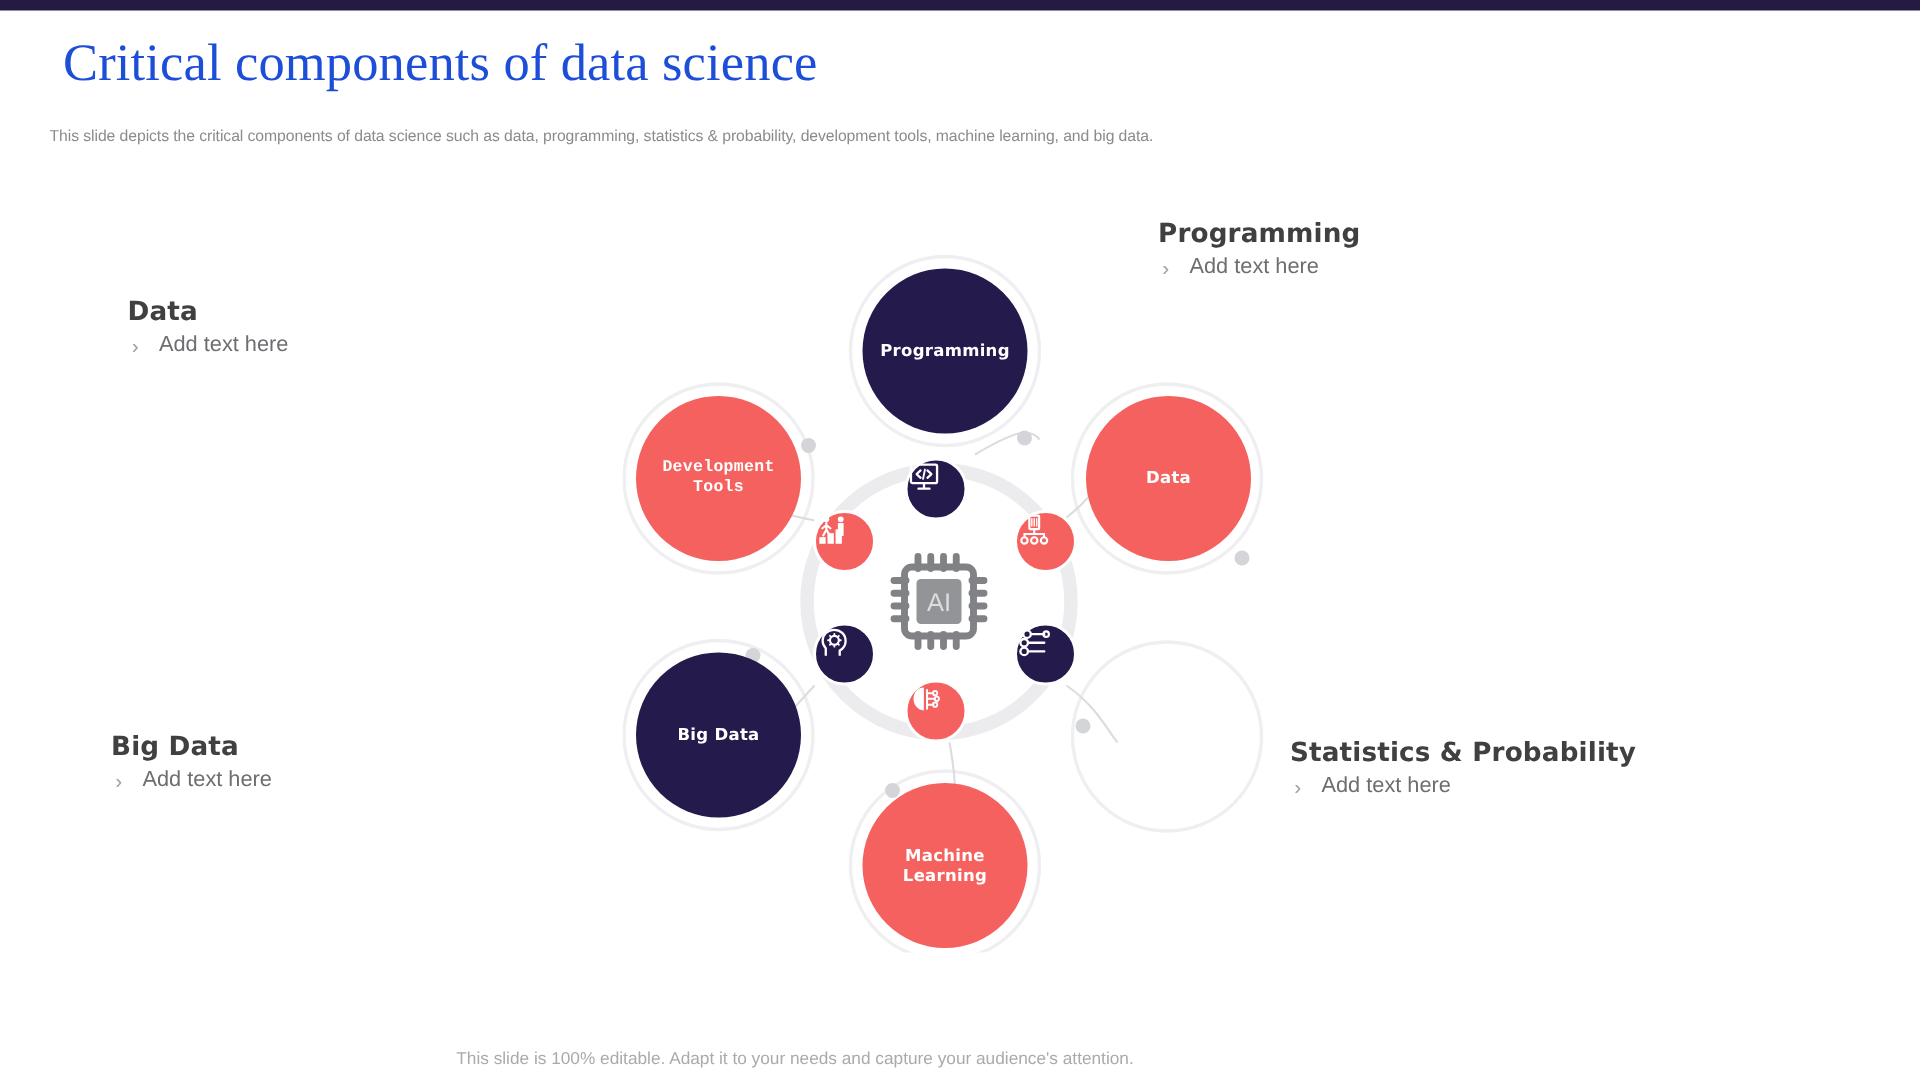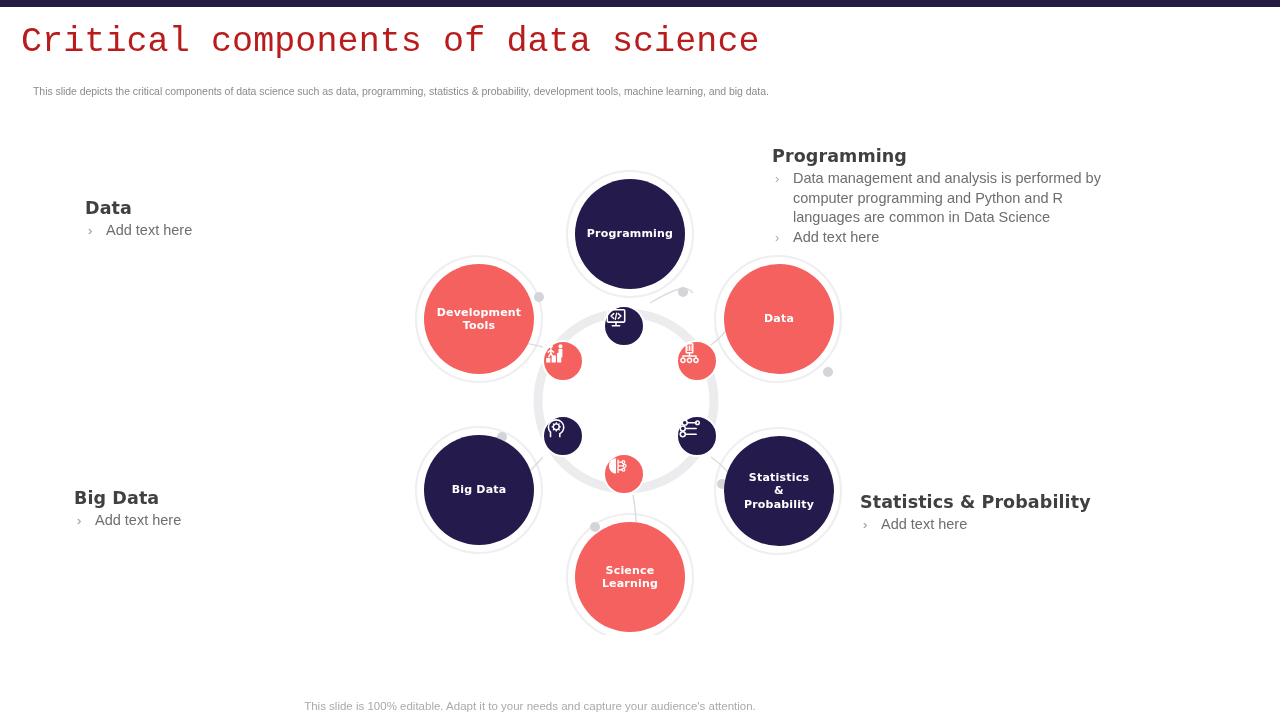--- a/index.html
+++ b/index.html
@@ -21,28 +21,28 @@
     position: absolute;
     left: 0; top: 0;
     width: 1280px;
     height: 7px;
     background: #251a42;
   }
 
   
   #page-title {
     position: absolute;
-    left: 21px;
+    left: 42px;
     top: 22px;
     font-size: 35px;
     font-weight: 400;
     letter-spacing: .1px;
-    color: #b91c1c;
+    color: #1d4ed8;
     white-space: nowrap;
-    font-family: Liberation Mono, monospace;
+    font-family: Liberation Serif, serif;
     font-stretch: normal;
     transform: scaleX(1.0);
     transform-origin: left top;
   }
   #page-subtitle {
     position: absolute;
     left: 33px;
     top: 85px;
     font-size: 10.5px;
     color: #8a8b8d;
@@ -156,21 +156,21 @@
   <div class="block-title">Data</div>
   <ul class="bullets">
     <li><span class="chev">›</span></li>
     <li><span class="chev">›</span><span>Add text here</span></li>
   </ul>
 </div>
 
 <div class="text-block" id="block-prog">
   <div class="block-title">Programming</div>
   <ul class="bullets">
-    <li><span class="chev">›</span><span>Data management and analysis  is performed by computer programming and Python and R languages are common in Data Science</span></li>
+    <li><span class="chev">›</span></li>
     <li><span class="chev">›</span><span>Add text here</span></li>
   </ul>
 </div>
 
 <div class="text-block" id="block-bigdata">
   <div class="block-title">Big Data</div>
   <ul class="bullets">
     <li><span class="chev">›</span></li>
     <li><span class="chev">›</span><span>Add text here</span></li>
   </ul>
@@ -213,36 +213,31 @@
   </svg>
 
   <div class="node navy" style="left:160px; top:14px; width:110px; height:110px;">
     <span>Programming</span>
   </div>
 
   <div class="node red" style="left:309px; top:99px; width:110px; height:110px;">
     <span>Data</span>
   </div>
 
-  <div class="node navy" style="left:309px; top:271px; width:110px; height:110px; white-space:pre-line;">
-    <span>Statistics
-&amp;
-Probability</span>
-  </div>
 
   <div class="node red" style="left:160px; top:357px; width:110px; height:110px; white-space:pre-line;">
-    <span>Science
+    <span>Machine
 Learning</span>
   </div>
 
   <div class="node navy" style="left:9px; top:270px; width:110px; height:110px;">
     <span>Big Data</span>
   </div>
 
-  <div class="node red" style="left:9px; top:99px; width:110px; height:110px; white-space:pre-line;">
+  <div class="node red" style="left:9px; top:99px; width:110px; height:110px; white-space:pre-line;font-family:Liberation Mono, monospace;">
     <span>Development
 Tools</span>
   </div>
 
   <div class="icon-node navy" style="left:188px; top:140px; width:42px; height:42px;">
     <svg width="22" height="22" viewBox="0 0 24 24">
       <rect x="2.5" y="3" width="19" height="13.5" rx="1.2" fill="none" stroke="#fff" stroke-width="1.7"></rect>
       <path d="M9.5 7.2 L6.6 9.9 L9.5 12.6" fill="none" stroke="#fff" stroke-width="1.6" stroke-linecap="round" stroke-linejoin="round"></path>
       <path d="M14.5 7.2 L17.4 9.9 L14.5 12.6" fill="none" stroke="#fff" stroke-width="1.6" stroke-linecap="round" stroke-linejoin="round"></path>
       <path d="M12.7 6.6 L11.3 13.4" stroke="#fff" stroke-width="1.4" stroke-linecap="round"></path>
@@ -294,16 +289,29 @@
       <circle cx="7.2" cy="4.4" r="2" fill="#fff"></circle>
       <path d="M7.2 7 v4.6 M7.2 8.4 L4.4 10.6 M7.2 8.4 L10 10.6 M7.2 11.6 L5 15.6 M7.2 11.6 L9.6 15.6" stroke="#fff" stroke-width="1.5" stroke-linecap="round" fill="none"></path>
       <circle cx="17.2" cy="4.4" r="2" fill="#fff"></circle>
       <rect x="15.2" y="7" width="4" height="9" fill="#fff"></rect>
       <rect x="2.3" y="16.8" width="4.4" height="4.6" fill="#fff"></rect>
       <rect x="8" y="14" width="4.4" height="7.4" fill="#fff"></rect>
       <rect x="13.6" y="11.4" width="4.4" height="10" fill="#fff"></rect>
     </svg>
   </div>
 
+  <div id="center-chip">
+    <svg width="72" height="72" viewBox="0 0 72 72">
+      <g stroke="#808285" stroke-width="4.6" stroke-linecap="round">
+        <path d="M22 6v8 M30.5 6v8 M39 6v8 M47.5 6v8"></path>
+        <path d="M22 58v8 M30.5 58v8 M39 58v8 M47.5 58v8"></path>
+        <path d="M6 22h8 M6 30.5h8 M6 39h8 M6 47.5h8"></path>
+        <path d="M58 22h8 M58 30.5h8 M58 39h8 M58 47.5h8"></path>
+      </g>
+      <rect x="13" y="13" width="46" height="46" rx="5" fill="none" stroke="#808285" stroke-width="4.6"></rect>
+      <rect x="21" y="21" width="30" height="30" rx="3" fill="#929497"></rect>
+      <text x="36" y="42" text-anchor="middle" font-family="&quot;Liberation Sans&quot;, sans-serif" font-size="17" fill="#dcdddf">AI</text>
+    </svg>
+  </div>
 
 </div>
 
 <div id="footer-note">This slide is 100% editable. Adapt it to your needs and capture your audience's attention.</div>
 
 </body></html>

